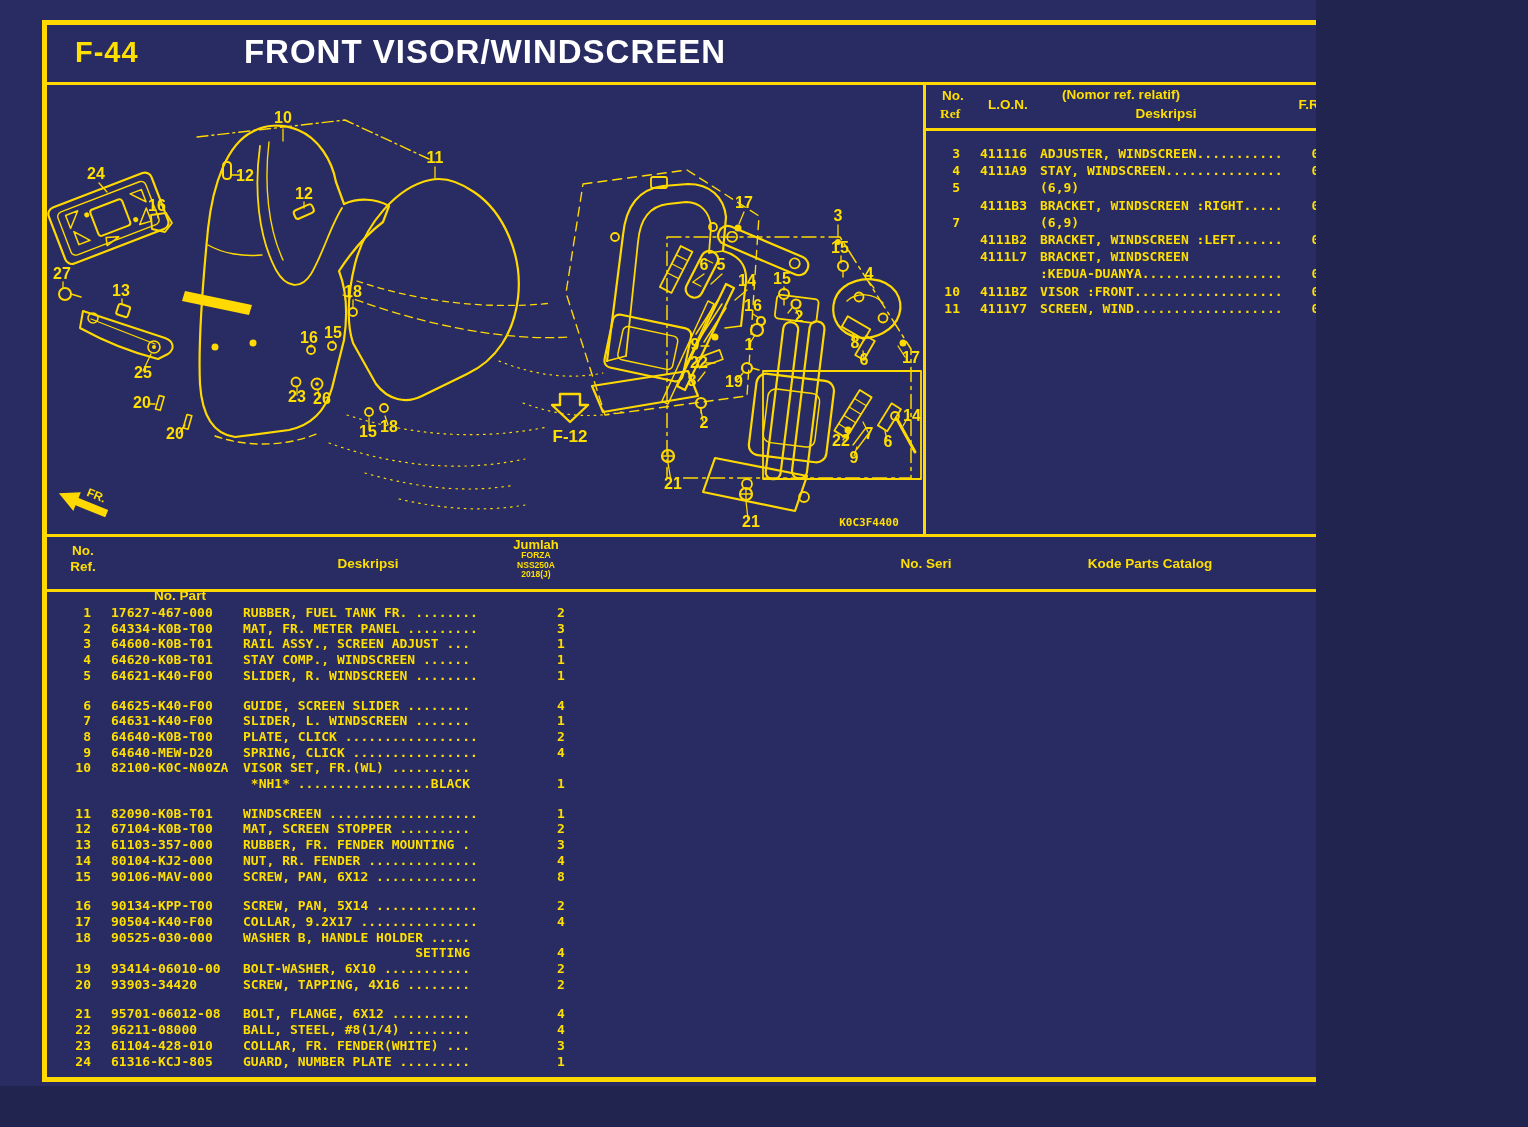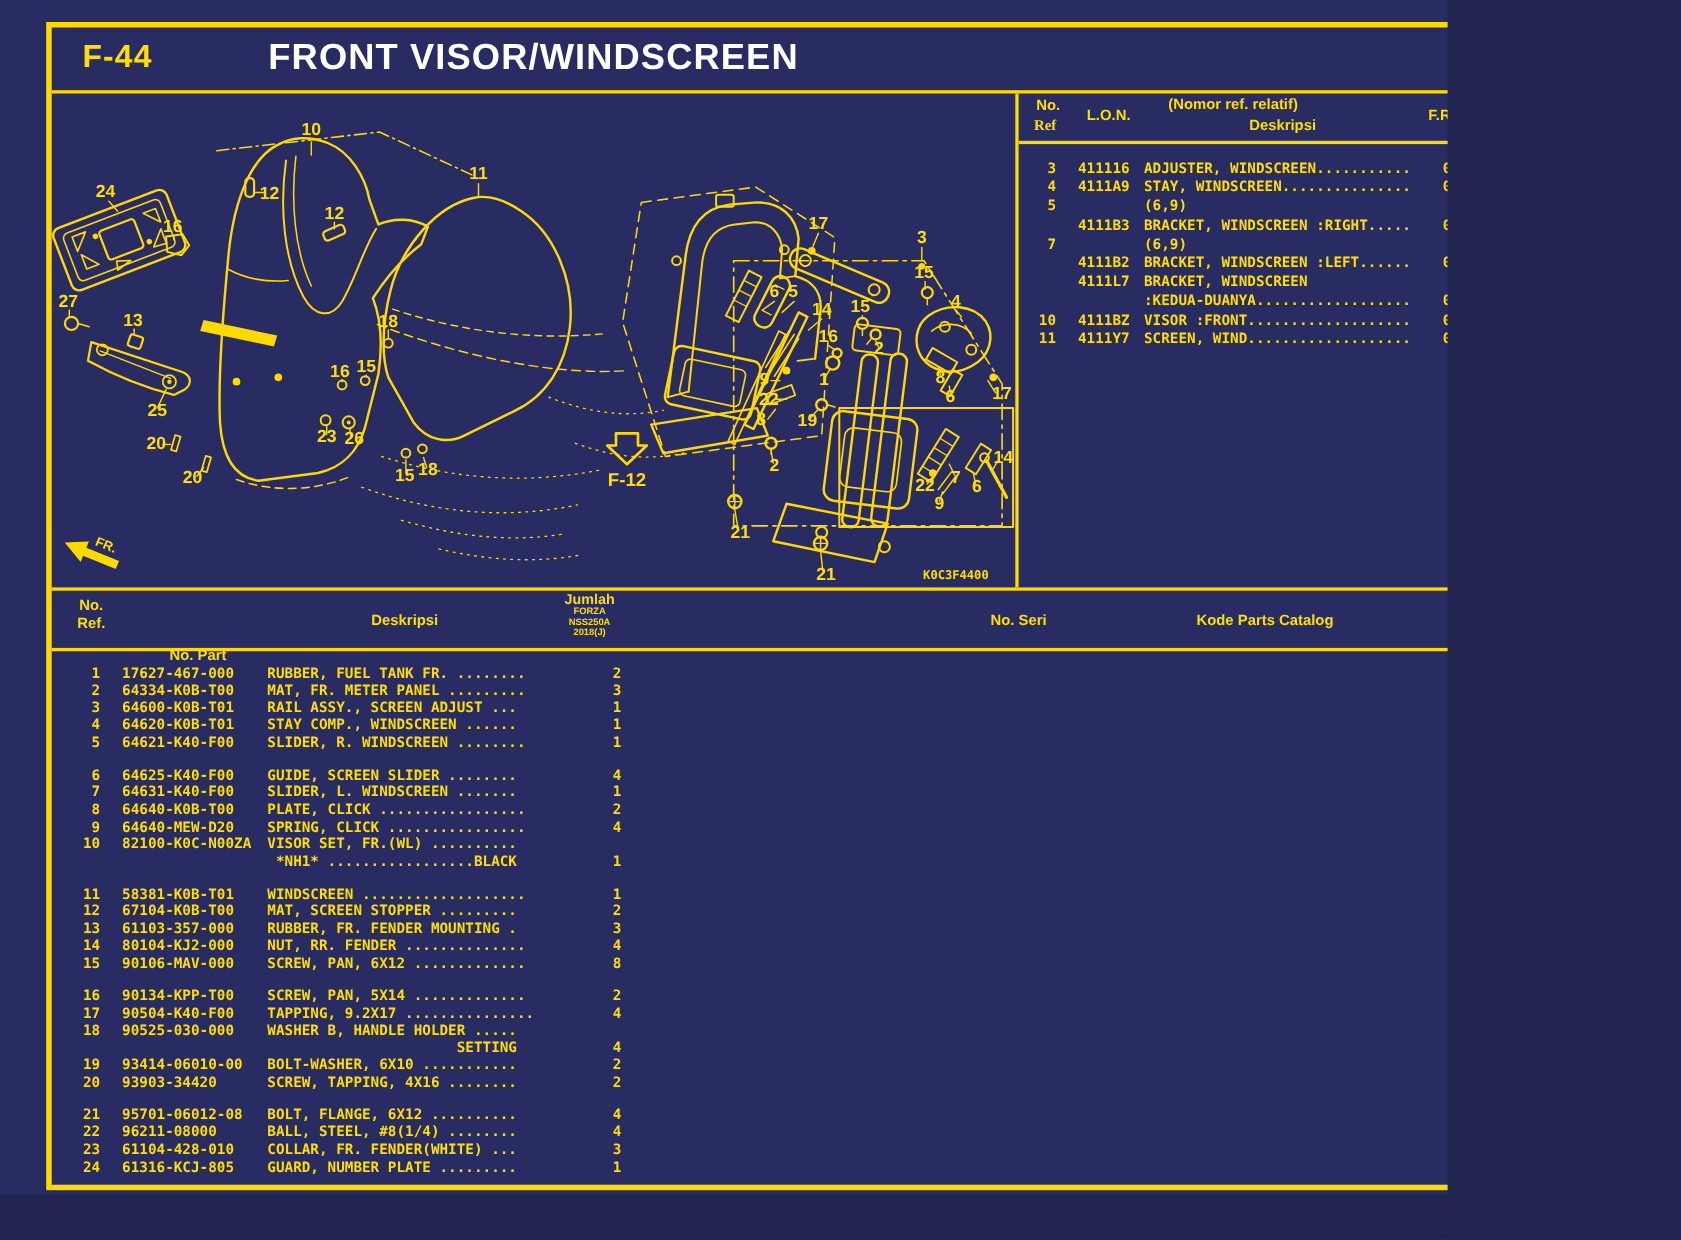--- a/index.html
+++ b/index.html
@@ -389,28 +389,28 @@
         <div class="p-row"><span class="p-ref">4</span><span class="p-part">64620-K0B-T01</span><span class="p-desc">STAY COMP., WINDSCREEN ......</span><span class="p-qty">1</span></div>
         <div class="p-row"><span class="p-ref">5</span><span class="p-part">64621-K40-F00</span><span class="p-desc">SLIDER, R. WINDSCREEN ........</span><span class="p-qty">1</span></div>
         <div class="row-gap"></div>
         <div class="p-row"><span class="p-ref">6</span><span class="p-part">64625-K40-F00</span><span class="p-desc">GUIDE, SCREEN SLIDER ........</span><span class="p-qty">4</span></div>
         <div class="p-row"><span class="p-ref">7</span><span class="p-part">64631-K40-F00</span><span class="p-desc">SLIDER, L. WINDSCREEN .......</span><span class="p-qty">1</span></div>
         <div class="p-row"><span class="p-ref">8</span><span class="p-part">64640-K0B-T00</span><span class="p-desc">PLATE, CLICK .................</span><span class="p-qty">2</span></div>
         <div class="p-row"><span class="p-ref">9</span><span class="p-part">64640-MEW-D20</span><span class="p-desc">SPRING, CLICK ................</span><span class="p-qty">4</span></div>
         <div class="p-row"><span class="p-ref">10</span><span class="p-part">82100-K0C-N00ZA</span><span class="p-desc">VISOR SET, FR.(WL) ..........</span><span class="p-qty"></span></div>
         <div class="p-row"><span class="p-ref"></span><span class="p-part"></span><span class="p-desc"> *NH1* .................BLACK</span><span class="p-qty">1</span></div>
         <div class="row-gap"></div>
-        <div class="p-row"><span class="p-ref">11</span><span class="p-part">58381-K0B-T01</span><span class="p-desc">WINDSCREEN ...................</span><span class="p-qty">1</span></div>
+        <div class="p-row"><span class="p-ref">11</span><span class="p-part">82090-K0B-T01</span><span class="p-desc">WINDSCREEN ...................</span><span class="p-qty">1</span></div>
         <div class="p-row"><span class="p-ref">12</span><span class="p-part">67104-K0B-T00</span><span class="p-desc">MAT, SCREEN STOPPER .........</span><span class="p-qty">2</span></div>
         <div class="p-row"><span class="p-ref">13</span><span class="p-part">61103-357-000</span><span class="p-desc">RUBBER, FR. FENDER MOUNTING .</span><span class="p-qty">3</span></div>
         <div class="p-row"><span class="p-ref">14</span><span class="p-part">80104-KJ2-000</span><span class="p-desc">NUT, RR. FENDER ..............</span><span class="p-qty">4</span></div>
         <div class="p-row"><span class="p-ref">15</span><span class="p-part">90106-MAV-000</span><span class="p-desc">SCREW, PAN, 6X12 .............</span><span class="p-qty">8</span></div>
         <div class="row-gap"></div>
         <div class="p-row"><span class="p-ref">16</span><span class="p-part">90134-KPP-T00</span><span class="p-desc">SCREW, PAN, 5X14 .............</span><span class="p-qty">2</span></div>
-        <div class="p-row"><span class="p-ref">17</span><span class="p-part">90504-K40-F00</span><span class="p-desc">TAPPING, 9.2X17 ...............</span><span class="p-qty">4</span></div>
+        <div class="p-row"><span class="p-ref">17</span><span class="p-part">90504-K40-F00</span><span class="p-desc">COLLAR, 9.2X17 ...............</span><span class="p-qty">4</span></div>
         <div class="p-row"><span class="p-ref">18</span><span class="p-part">90525-030-000</span><span class="p-desc">WASHER B, HANDLE HOLDER .....</span><span class="p-qty"></span></div>
         <div class="p-row"><span class="p-ref"></span><span class="p-part"></span><span class="p-desc">                      SETTING</span><span class="p-qty">4</span></div>
         <div class="p-row"><span class="p-ref">19</span><span class="p-part">93414-06010-00</span><span class="p-desc">BOLT-WASHER, 6X10 ...........</span><span class="p-qty">2</span></div>
         <div class="p-row"><span class="p-ref">20</span><span class="p-part">93903-34420</span><span class="p-desc">SCREW, TAPPING, 4X16 ........</span><span class="p-qty">2</span></div>
         <div class="row-gap"></div>
         <div class="p-row"><span class="p-ref">21</span><span class="p-part">95701-06012-08</span><span class="p-desc">BOLT, FLANGE, 6X12 ..........</span><span class="p-qty">4</span></div>
         <div class="p-row"><span class="p-ref">22</span><span class="p-part">96211-08000</span><span class="p-desc">BALL, STEEL, #8(1/4) ........</span><span class="p-qty">4</span></div>
         <div class="p-row"><span class="p-ref">23</span><span class="p-part">61104-428-010</span><span class="p-desc">COLLAR, FR. FENDER(WHITE) ...</span><span class="p-qty">3</span></div>
         <div class="p-row"><span class="p-ref">24</span><span class="p-part">61316-KCJ-805</span><span class="p-desc">GUARD, NUMBER PLATE .........</span><span class="p-qty">1</span></div>
       </div>

